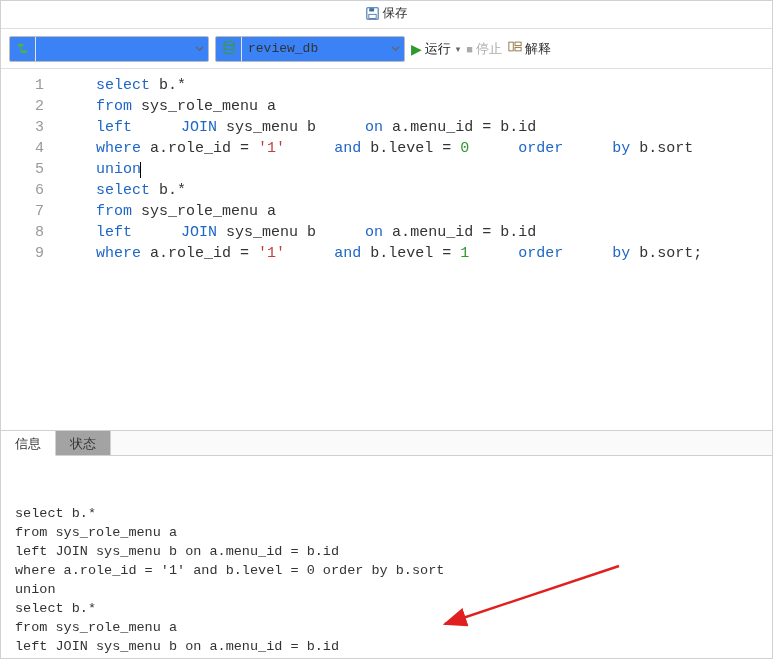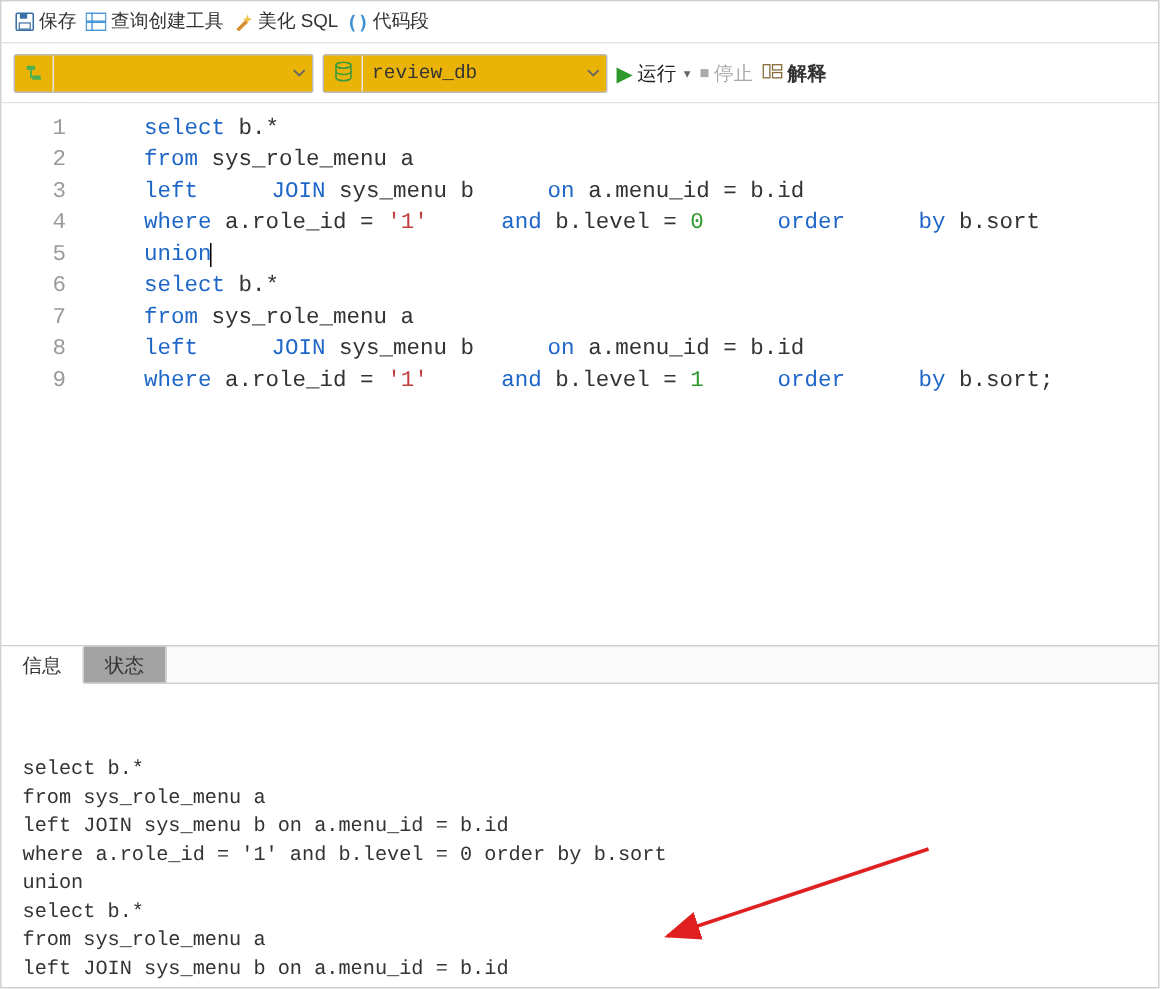--- a/index.html
+++ b/index.html
@@ -15,20 +15,21 @@
   border: 1px solid #d0d0d0;
 }
 .toolbar {
   display: flex;
   align-items: center;
   gap: 6px;
   padding: 4px 8px;
   background: #fff;
   border-bottom: 1px solid #e0e0e0;
   height: 28px;
+  flex-direction: column;
 }
 .tb-item {
   display: inline-flex;
   align-items: center;
   gap: 3px;
   color: #333;
   cursor: pointer;
   font-size: 12.5px;
 }
 .tb-item .ic { width: 14px; height: 14px; display: inline-flex; align-items: center; justify-content: center; }
@@ -40,21 +41,21 @@
   background: #fff;
   border-bottom: 1px solid #e0e0e0;
   height: 40px;
 }
 .combo {
   position: relative;
   border: 1px solid #bcbcbc;
   height: 26px;
   display: flex;
   align-items: center;
-  background: #eab308;
+  background: #3b82f6;
   border-radius: 2px;
 }
 .combo .cicon {
   width: 26px;
   height: 100%;
   display: flex;
   align-items: center;
   justify-content: center;
   border-right: 1px solid #e3e3e3;
 }
@@ -77,21 +78,21 @@
 .run-btn {
   display: inline-flex;
   align-items: center;
   gap: 3px;
   cursor: pointer;
   color: #222;
   font-size: 13px;
 }
 .run-btn .tri { color: #2e9a2e; font-size: 14px; }
 .stop-btn { color: #aaa; display: inline-flex; align-items: center; gap: 3px; }
-.explain-btn { display: inline-flex; align-items: center; gap: 3px; color: #333; cursor: pointer; font-weight: bold; }
+.explain-btn { display: inline-flex; gap: 3px; color: #333; cursor: pointer; }
 
 .editor {
   display: flex;
   font-family: Consolas, "Courier New", monospace;
   font-size: 15px;
   line-height: 21px;
   flex: 0 0 auto;
   height: 361px;
   background: #fff;
   overflow: hidden;

